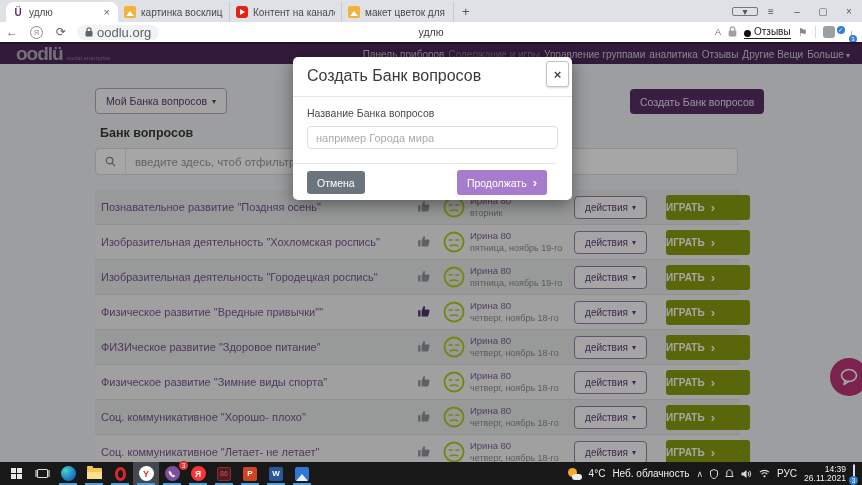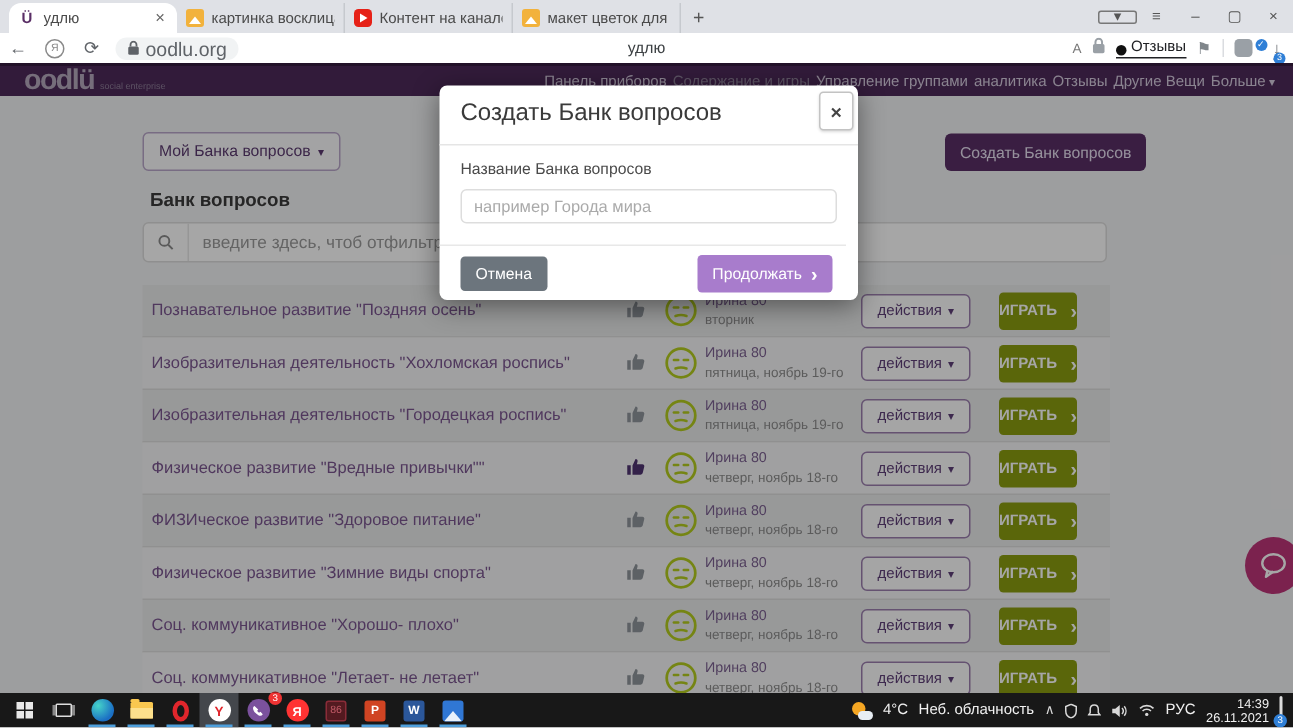--- a/index.html
+++ b/index.html
@@ -70,37 +70,37 @@
   .row.even { background:#f6f6f7; }
   .r-title { position:absolute; left:6px; top:50%; transform:translateY(-50%); font-size:11px; color:#7b5690; white-space:nowrap; }
   .r-thumb { position:absolute; left:322px; top:9px; }
   .r-thumb svg { fill:#8f959b; }
   .r-thumb.liked svg { fill:#4f3370; }
   .r-avatar { position:absolute; left:348px; top:6px; }
   .r-meta { position:absolute; left:375px; top:5px; line-height:12px; }
   .r-author { font-size:9.5px; color:#7d6292; }
   .r-date { font-size:9px; color:#8d8d8d; }
   .r-actions { position:absolute; left:479px; top:6px; width:73px; height:23px; background:#fdfdfd; border:1px solid #9b7fae; border-radius:4px; font-size:10px; color:#5f3f78; display:flex; align-items:center; justify-content:center; gap:4px; }
-  .r-play { position:absolute; left:571px; top:5px; width:52px; height:25px; background:#8a9d10; border-radius:3px; font-size:10px; font-weight:bold; color:#fff; display:flex; align-items:center; justify-content:space-between; gap:6px; }
+  .r-play { position:absolute; left:571px; top:5px; width:84px; height:25px; background:#8a9d10; border-radius:3px; font-size:10px; font-weight:bold; color:#fff; display:flex; align-items:center; justify-content:flex-start; gap:6px; }
   .r-play .chev { font-size:13px; font-weight:bold; line-height:10px; }
 
   
   .chat-fab { position:absolute; left:830px; top:316px; width:38px; height:38px; background:#bd3579; border-radius:50%; display:flex; align-items:center; justify-content:center; z-index:4; }
 
   
   .dim { position:absolute; inset:0; background:rgba(0,0,0,0.35); z-index:5; }
   .modal { position:absolute; left:293px; top:15px; width:279px; height:143px; background:#fff; border-radius:5px; box-shadow:0 4px 18px rgba(0,0,0,0.45); z-index:10; }
   .modal-header { position:relative; height:40px; border-bottom:1px solid #e5e5e5; padding:10px 14px 0; }
   .modal-title { font-size:16px; color:#3a3a3a; }
   .modal-close { position:absolute; top:4px; right:3px; width:23px; height:26px; background:#fff; border:1px solid #c3c3c3; border-radius:3px; box-shadow:0 1px 2px rgba(0,0,0,0.15); font-size:13px; font-weight:bold; color:#444; display:flex; align-items:center; justify-content:center; }
   .modal-body { padding:10px 14px 0; }
   .field-label { font-size:10.5px; color:#4a4a4a; }
   .modal-input { width:100%; height:23px; margin-top:7px; border:1px solid #ddd; border-radius:4px; font-size:11px; color:#555; padding:0 8px; outline:none; font-family:inherit; }
   .modal-input::placeholder { color:#aaa; }
-  .modal-footer { position:absolute; left:0; right:8px; bottom:0; height:37px; border-top:1px solid #e8e8e8; }
+  .modal-footer { position:absolute; left:0; right:16px; bottom:0; height:37px; border-top:1px solid #e8e8e8; }
   .btn-cancel { position:absolute; left:14px; top:7px; height:23px; background:#6c757d; border-radius:3px; color:#fff; font-size:10.5px; padding:0 10px; display:flex; align-items:center; }
   .btn-continue { position:absolute; right:9px; top:6px; height:25px; background:#a87ccc; border-radius:3px; color:#fff; font-size:10.5px; padding:0 10px; display:flex; align-items:center; gap:6px; }
   .btn-continue .chev { font-size:13px; font-weight:bold; line-height:10px; }
 
   
   .taskbar { position:absolute; bottom:0; left:0; width:862px; height:23px; background:#181818; display:flex; align-items:center; padding:0 3px; }
   .tb-slot { width:26px; height:23px; display:flex; align-items:center; justify-content:center; position:relative; flex:none; }
   .tb-slot.open::after { content:""; position:absolute; bottom:0; left:4px; right:4px; height:2px; background:#4e9fdc; }
   .tb-slot.active-app { background:#44474c; }
   .win-logo { width:11px; height:11px; display:grid; grid-template-columns:5px 5px; grid-template-rows:5px 5px; gap:1px; }

